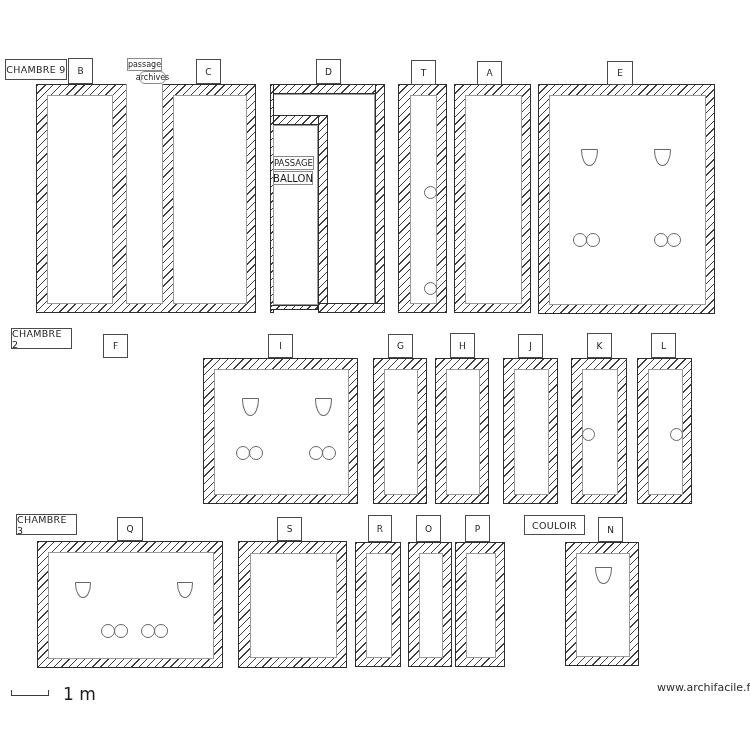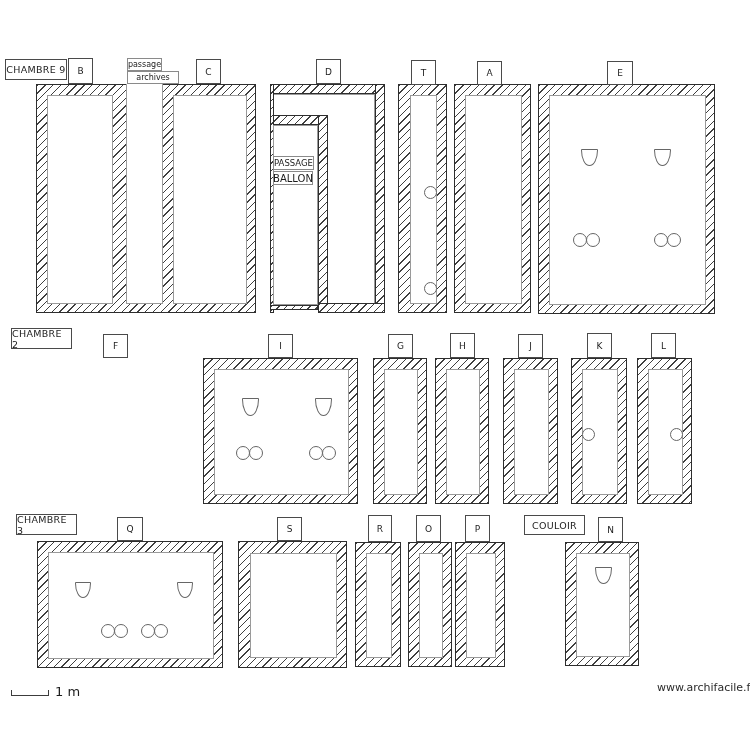--- a/index.html
+++ b/index.html
@@ -21,33 +21,33 @@
        display:flex;align-items:center;justify-content:center;font-size:8px;white-space:nowrap;}
   .sink{position:absolute;box-sizing:border-box;background:#fff;border:1px solid #666;z-index:3;
        border-radius:1px 1px 50% 50% / 1px 1px 92% 92%;}
   .circle{position:absolute;box-sizing:border-box;background:#fff;border:1px solid #666;border-radius:50%;z-index:3;}
   .basinpair{position:absolute;width:28px;height:15px;z-index:3;}
   .basinpair .c{position:absolute;top:0;width:14px;height:14px;box-sizing:border-box;
        background:#fff;border:1px solid #666;border-radius:50%;}
   .basinpair .c1{left:0;} .basinpair .c2{left:13px;}
   .scalebar{position:absolute;box-sizing:border-box;border-left:1px solid #3c3c3c;border-right:1px solid #3c3c3c;
        border-bottom:1px solid #3c3c3c;z-index:4;}
-  .scaletext{position:absolute;font-size:13px;z-index:4;}
+  .scaletext{position:absolute;font-size:17px;z-index:4;margin-left:8px;}
   .watermark{position:absolute;font-size:11px;color:#2a2a2a;z-index:4;}
 </style>
 </head>
 <body>
 
 <div id="canvas">
 
   <div class="plaque" style="left:5px;top:59px;width:62px;height:21px;">CHAMBRE 9</div>
 
   <div class="tab" style="left:68px;top:58px;width:25px;height:26px;">B</div>
   <div class="note" style="left:127px;top:58px;width:35px;height:13px;">passage</div>
-  <div class="note" style="left:127px;top:71px;width:52px;height:13px;">archives</div>
+  <div class="note" style="left:139px;top:71px;width:27px;height:13px;border-radius:6px;">archives</div>
   <div class="tab" style="left:196px;top:59px;width:25px;height:25px;">C</div>
 
   <div class="block" style="left:36px;top:84px;width:220px;height:229px;">
     <div class="room" style="left:10px;top:10px;width:66px;height:209px;"></div>
     <div class="room open-top" style="left:89px;top:-1px;width:37px;height:220px;"></div>
     <div class="room" style="left:136px;top:10px;width:74px;height:209px;"></div>
   </div>
 
   <div class="tab" style="left:316px;top:59px;width:25px;height:25px;">D</div>
   <div class="blockD" style="left:270px;top:84px;width:115px;height:229px;">

